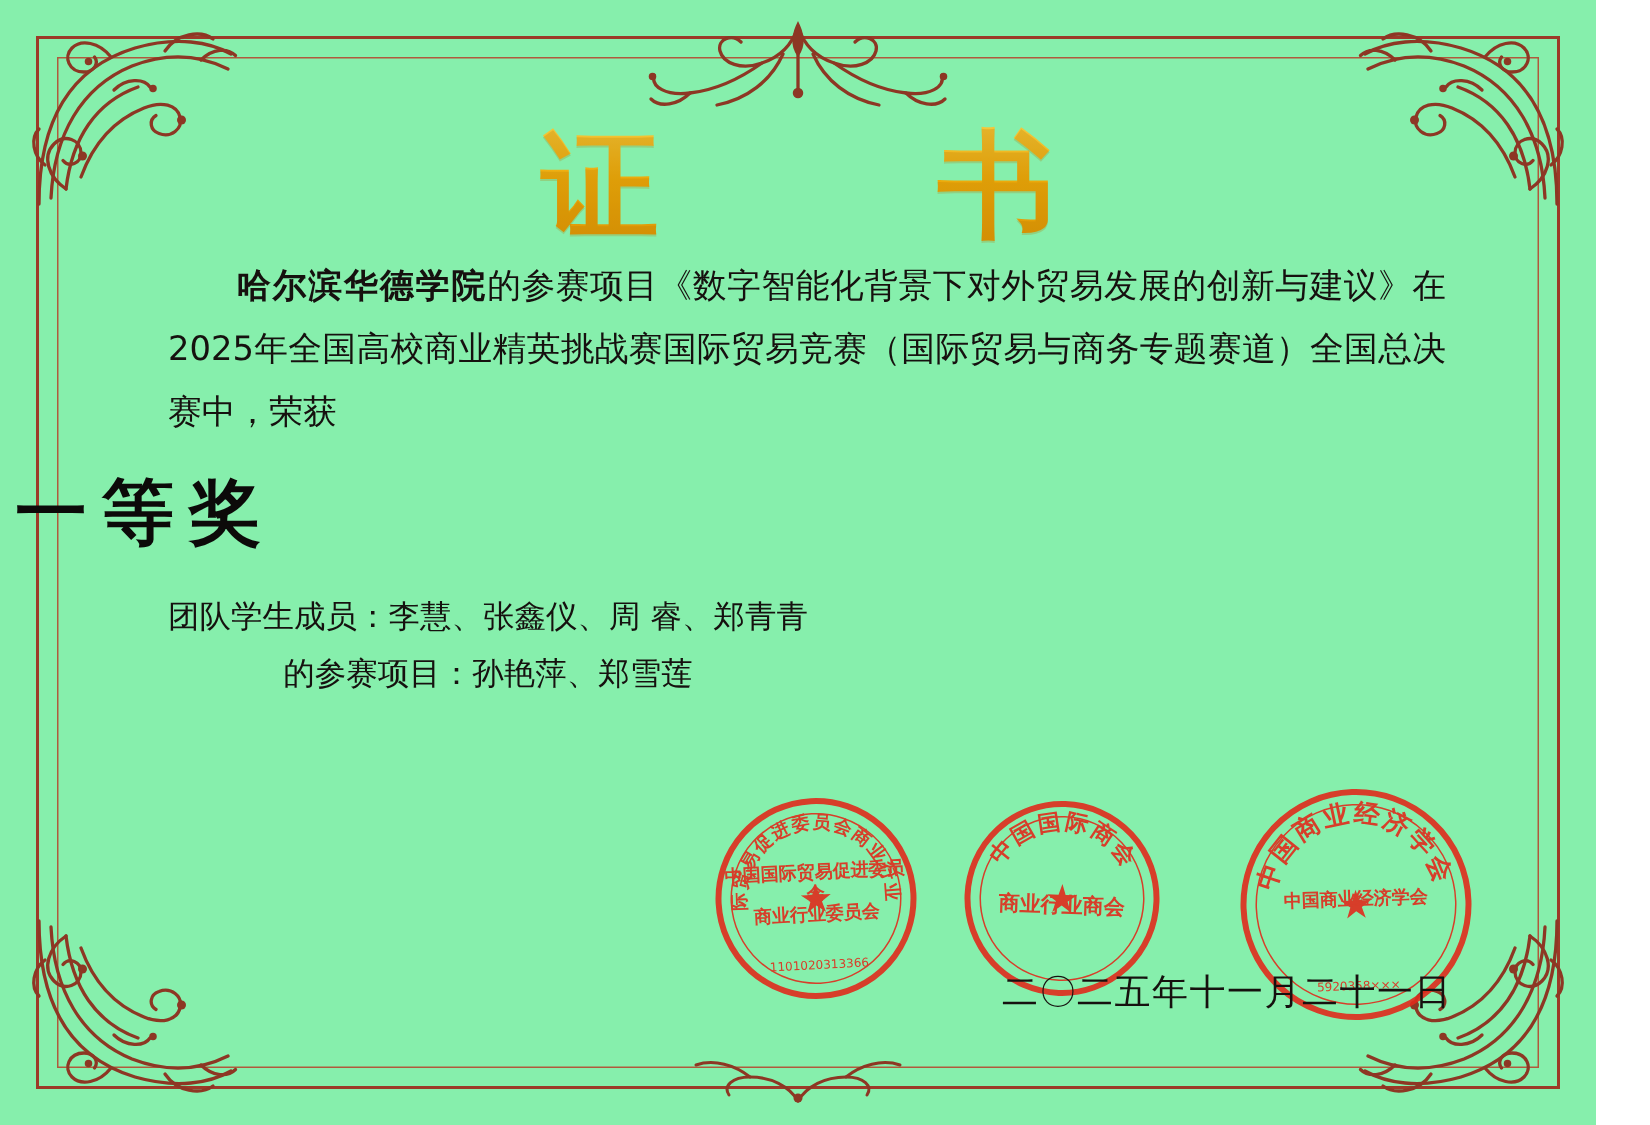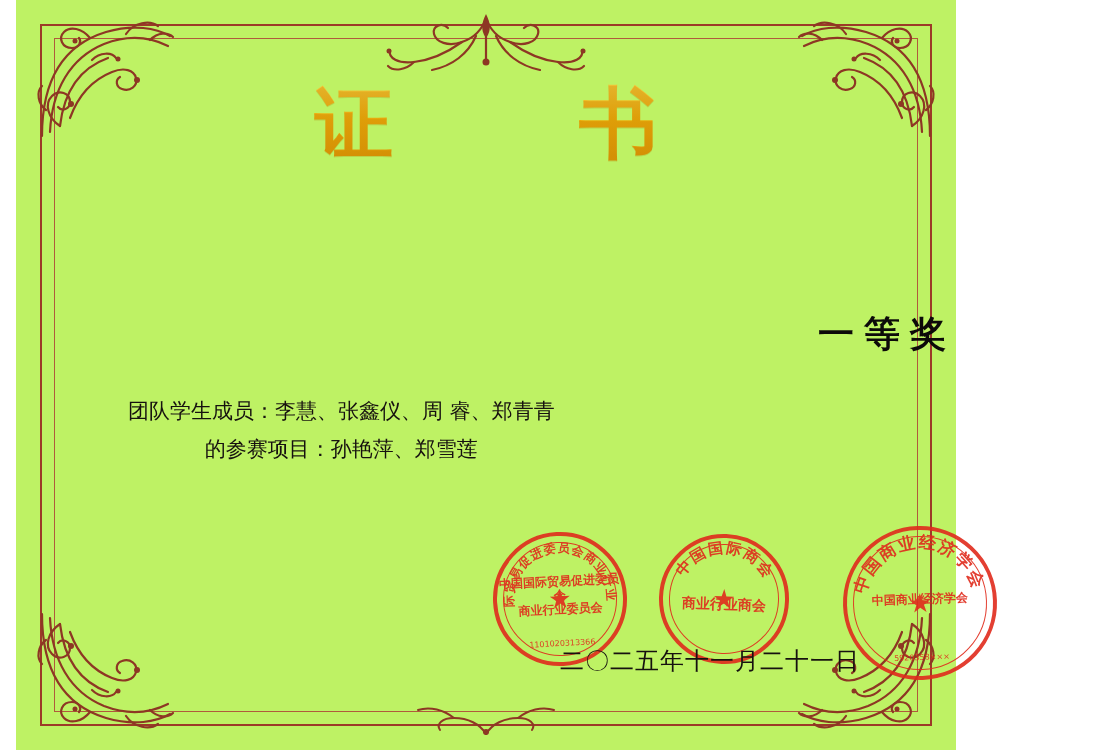--- a/index.html
+++ b/index.html
@@ -9,25 +9,24 @@
   body {
     width: 1100px;
     height: 750px;
     background: #ffffff;
     font-family: "Liberation Sans", sans-serif;
     overflow: hidden;
   }
 
   .certificate {
     position: relative;
-    width: 940px;
+    width: 1064px;
     height: 750px;
-    background: #bef264;
+    background: #86efac;
     box-sizing: border-box;
-    margin-left: 16px;
   }
 
   
   .border-outer {
     position: absolute;
     left: 24px;
     top: 24px;
     right: 24px;
     bottom: 24px;
     border: 2px solid #9c3a28;
@@ -117,23 +116,23 @@
     font-family: "DejaVu Serif", serif;
     letter-spacing: 1px;
   }
 
   
   .award {
     position: absolute;
     left: 0;
     right: 0;
     top: 310px;
-    text-align: right;
+    text-align: left;
     font-family: "DejaVu Serif", serif;
-    font-size: 36px;
+    font-size: 48px;
     font-weight: bold;
     color: #0c0a09;
     letter-spacing: 10px;
     text-indent: 10px;
   }
 
   
   .members {
     position: absolute;
     left: 112px;
@@ -354,20 +353,23 @@
         <path d="M122 22 C132 30 146 34 158 30"></path>
       </g>
       <g fill="#8d3724">
           <circle cx="90" cy="8" r="3"></circle>
         </g>
     </svg>
   </div>
 
   <div class="title">证　书</div>
 
+  <div class="body-area">
+    <div class="paragraph"><span class="org">哈尔滨华德学院</span><span>的参赛项目《数字智能化背景下对外贸易发展的创新与建议》在2025年全国高校商业精英挑战赛国际贸易竞赛（国际贸易与商务专题赛道）全国总决赛中，荣获</span></div>
+  </div>
 
   <div class="award">一等奖</div>
 
   <div class="members">
     <div>团队学生成员：李慧、张鑫仪、周 睿、郑青青</div>
     <div>的参赛项目：孙艳萍、郑雪莲</div>
   </div>
 
   <div class="seals">
 

